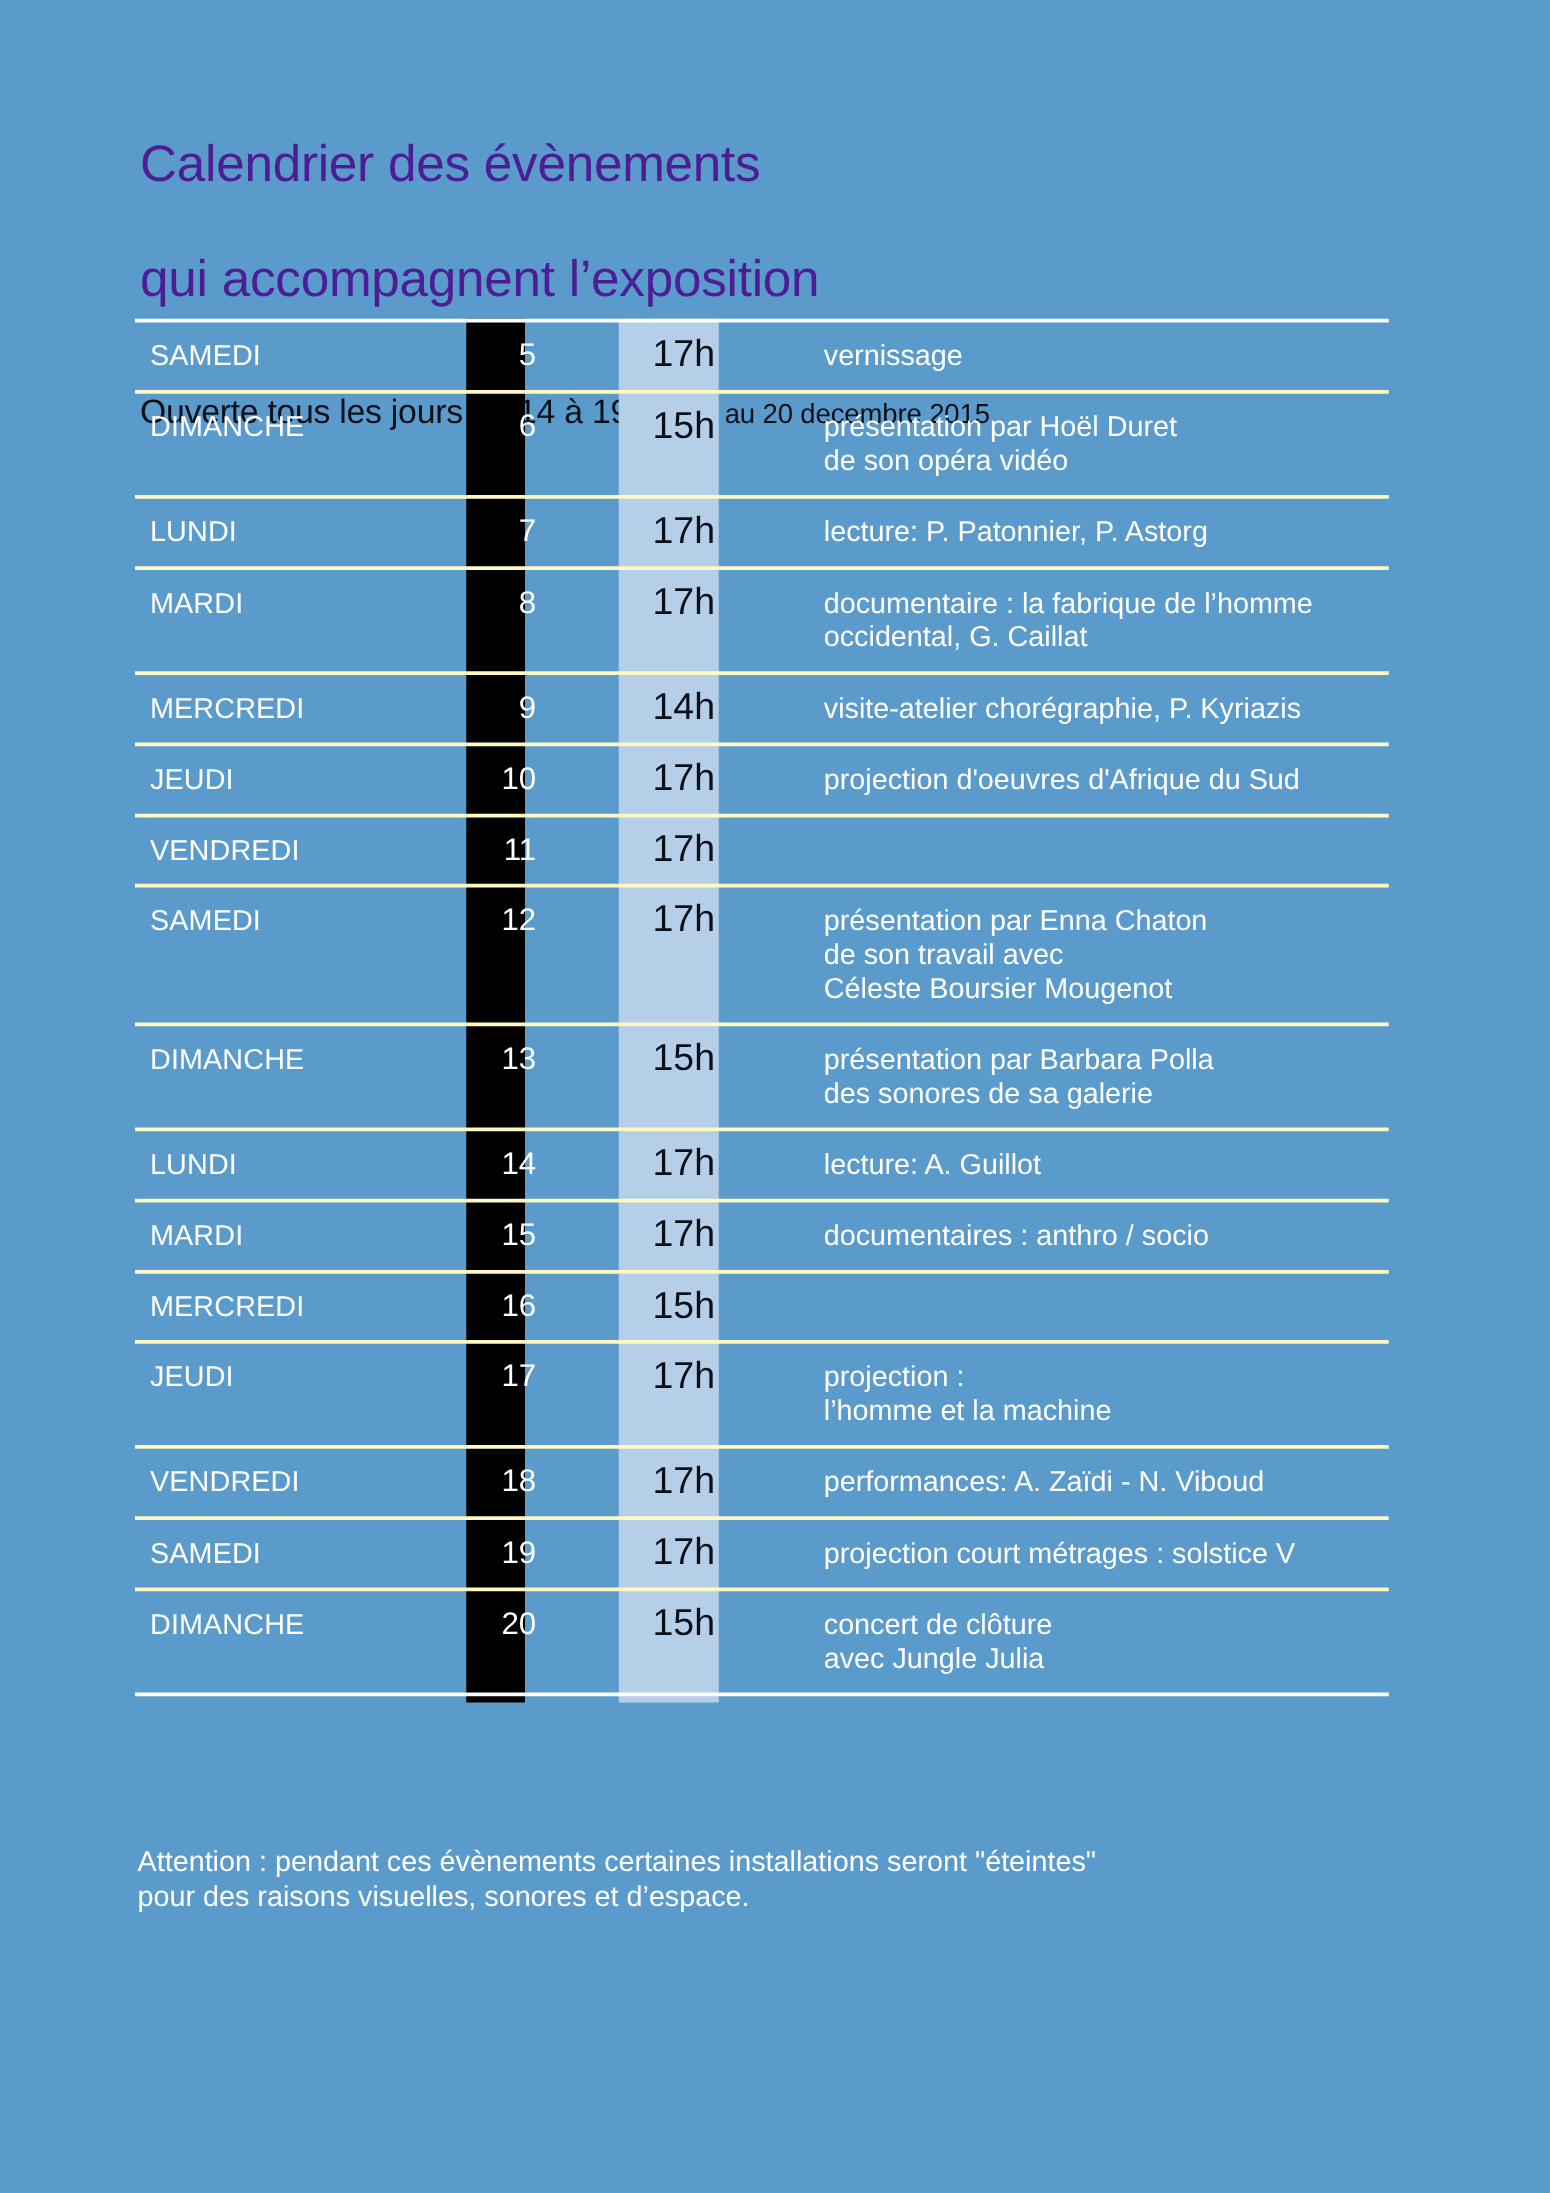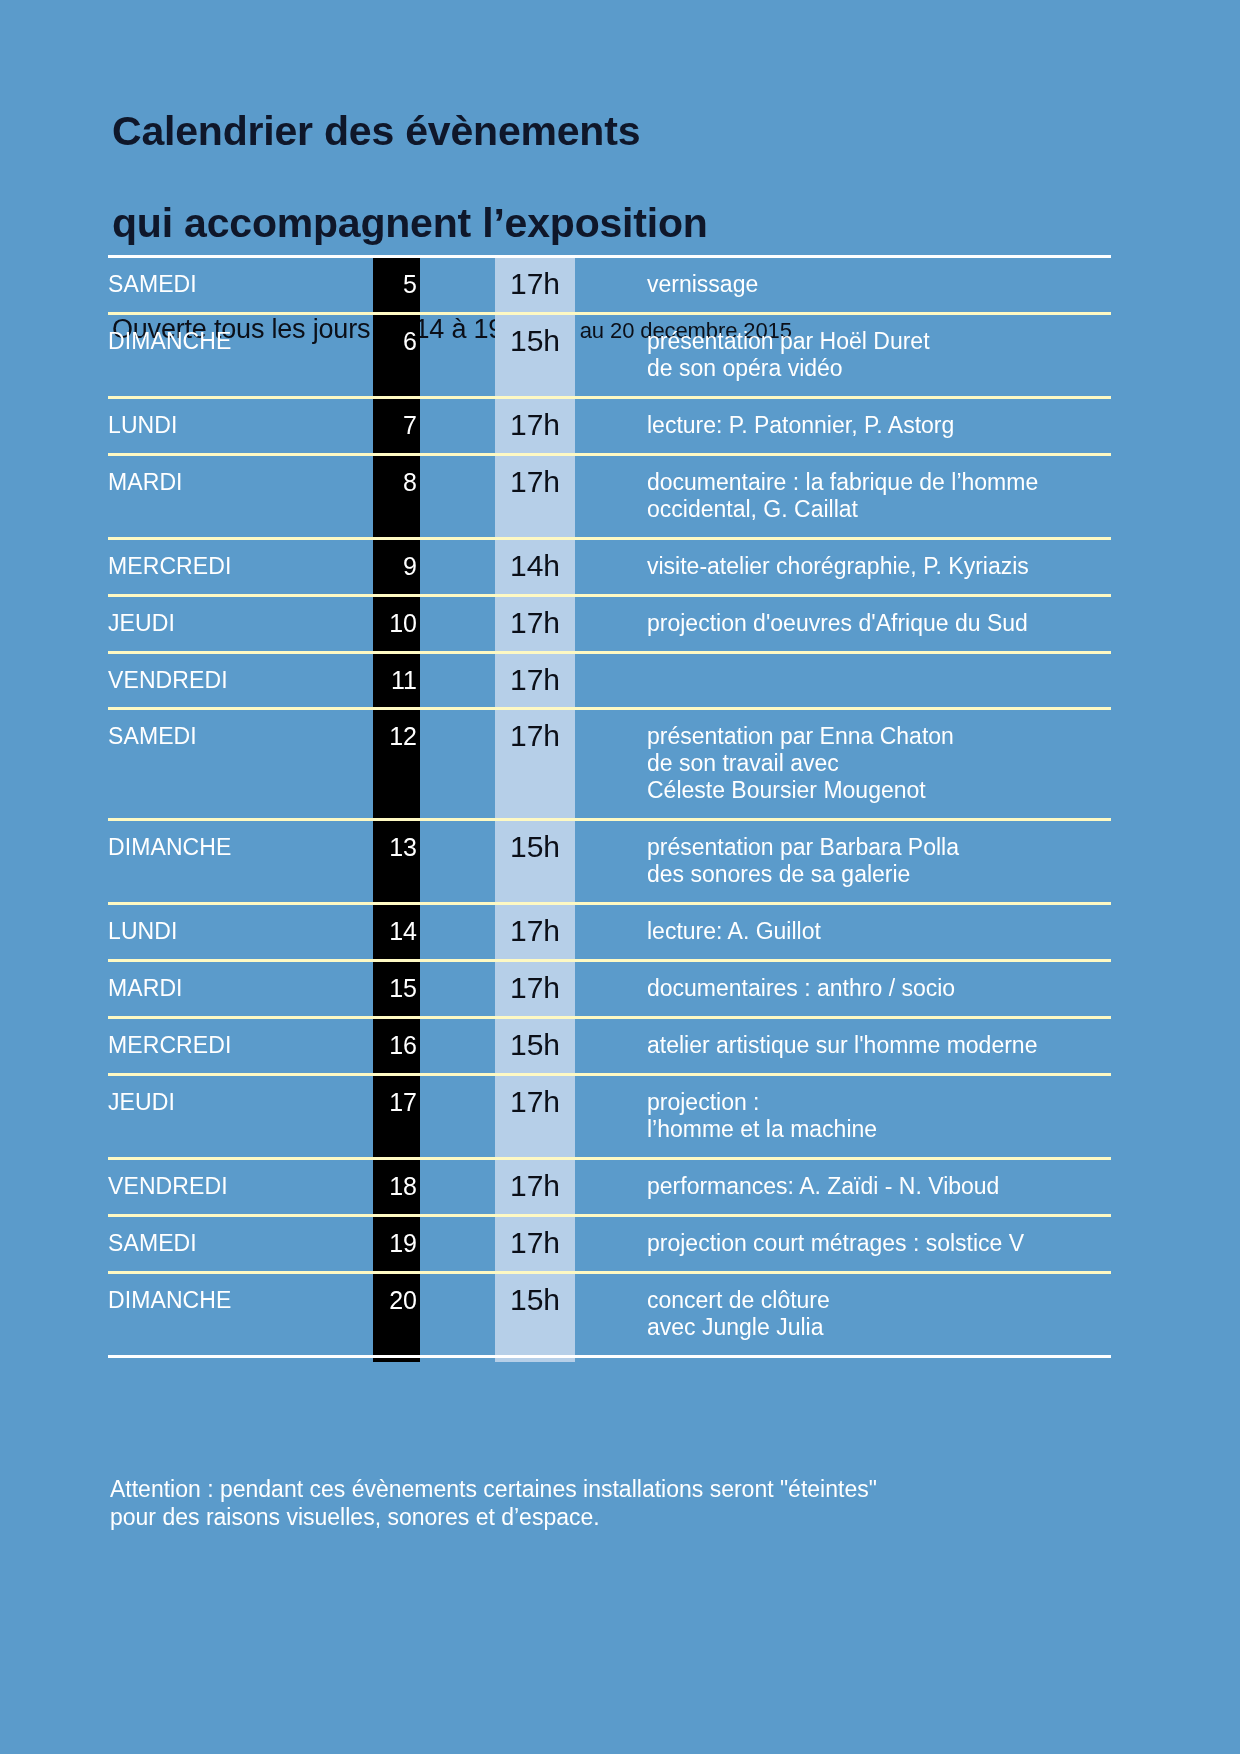--- a/index.html
+++ b/index.html
@@ -22,24 +22,24 @@
   }
 
   
   .header {
     position: absolute;
     left: 112px;
     top: 62px;
     width: 1020px;
   }
   .title {
-    color: #0f172a;
+    color: #4c1d95;
     font-size: 41px;
     line-height: 46px;
-    font-weight: 700;
+    font-weight: 400;
     letter-spacing: -0.2px;
     white-space: pre-line;
   }
   .title-line {
     display: block;
   }
   .subtitle {
     margin-top: 22px;
     color: #0b0f18;
     font-size: 0;
@@ -99,20 +99,21 @@
   .c-day {
     width: 265px;
     flex: 0 0 265px;
     color: #ffffff;
     font-size: 23px;
     line-height: 26px;
     padding-top: 13px;
     padding-bottom: 14px;
     letter-spacing: 0.1px;
     box-sizing: border-box;
+    margin-left: 12px;
   }
   .c-num {
     width: 47px;
     flex: 0 0 47px;
     color: #ffffff;
     font-size: 25px;
     line-height: 26px;
     padding-top: 13px;
     text-align: right;
     padding-right: 3px;
@@ -274,21 +275,20 @@
           <div class="c-time">17h</div>
           <div class="c-gap2"></div>
           <div class="c-desc">documentaires : anthro / socio</div>
         </div>
         <div class="row">
           <div class="c-day">MERCREDI</div>
           <div class="c-num">16</div>
           <div class="c-gap"></div>
           <div class="c-time">15h</div>
           <div class="c-gap2"></div>
-          <div class="c-desc">atelier artistique sur l'homme moderne</div>
         </div>
         <div class="row">
           <div class="c-day">JEUDI</div>
           <div class="c-num">17</div>
           <div class="c-gap"></div>
           <div class="c-time">17h</div>
           <div class="c-gap2"></div>
           <div class="c-desc">projection :
 l’homme et la machine</div>
         </div>

